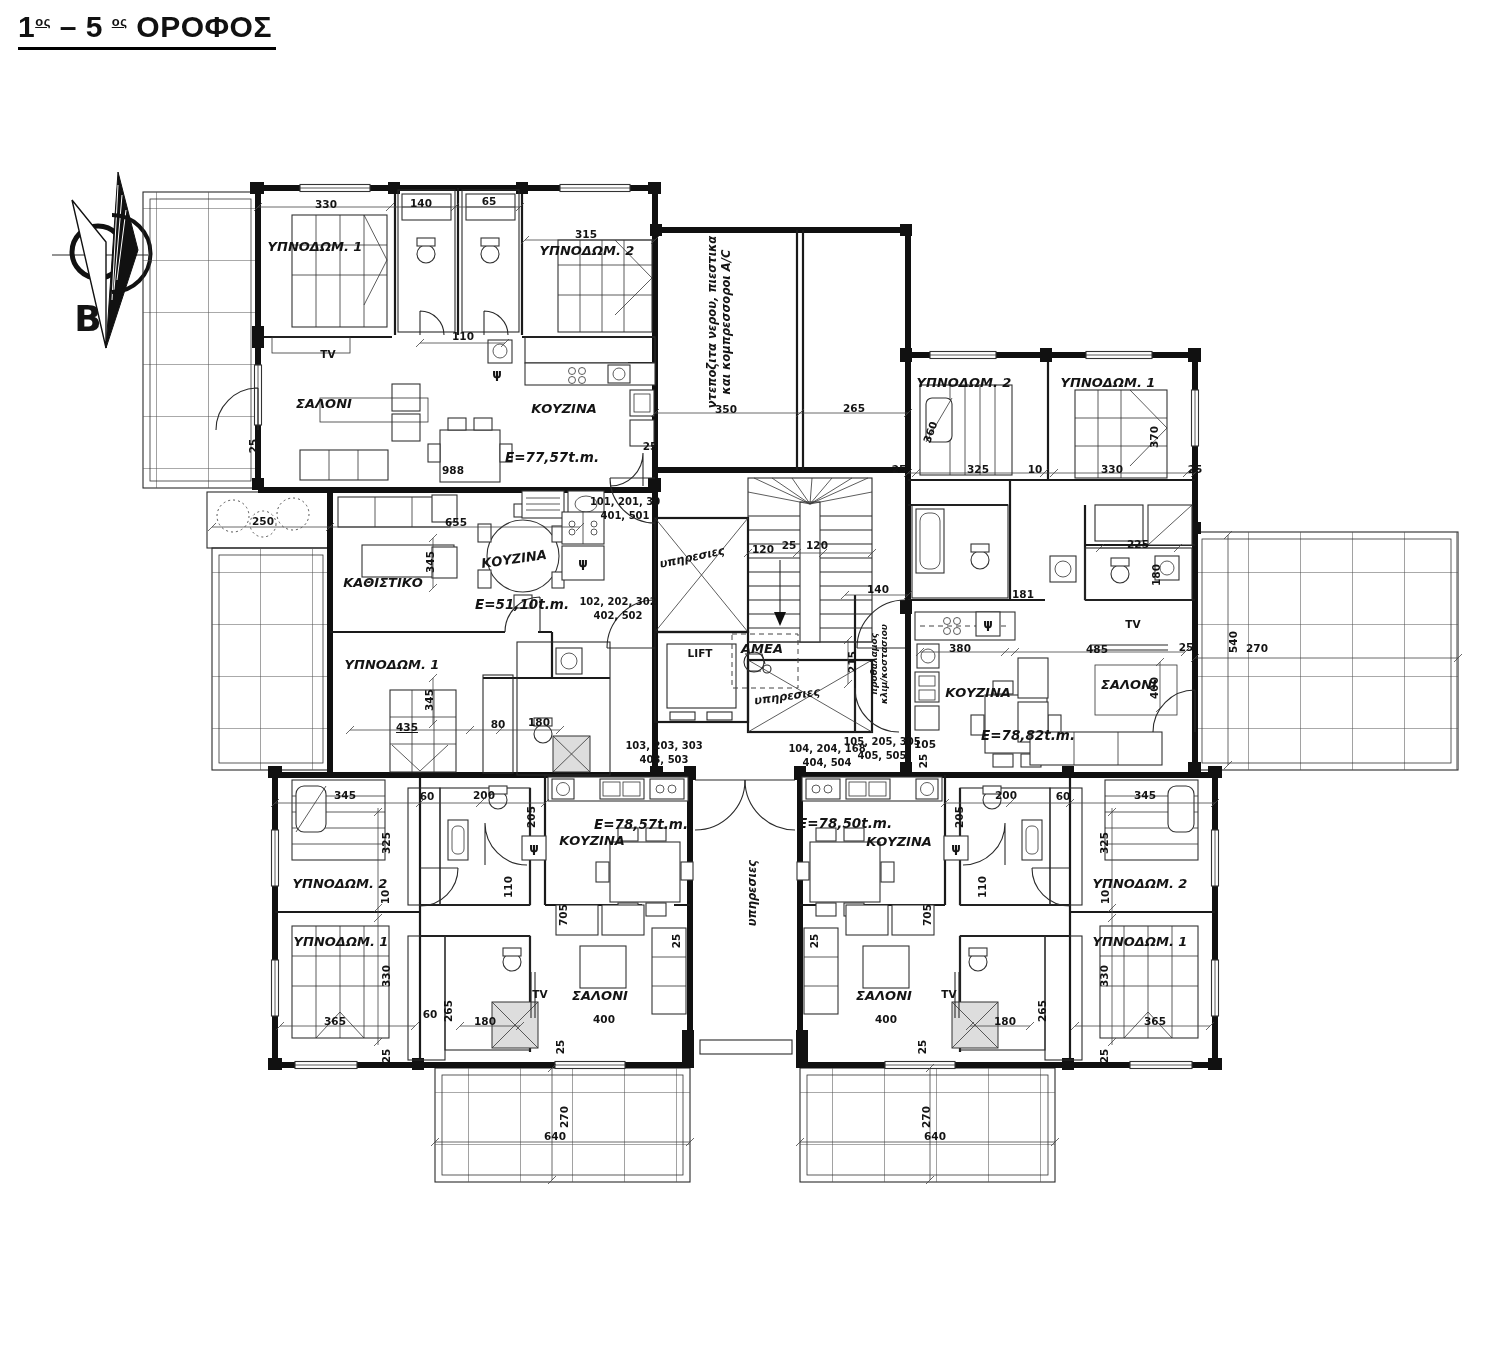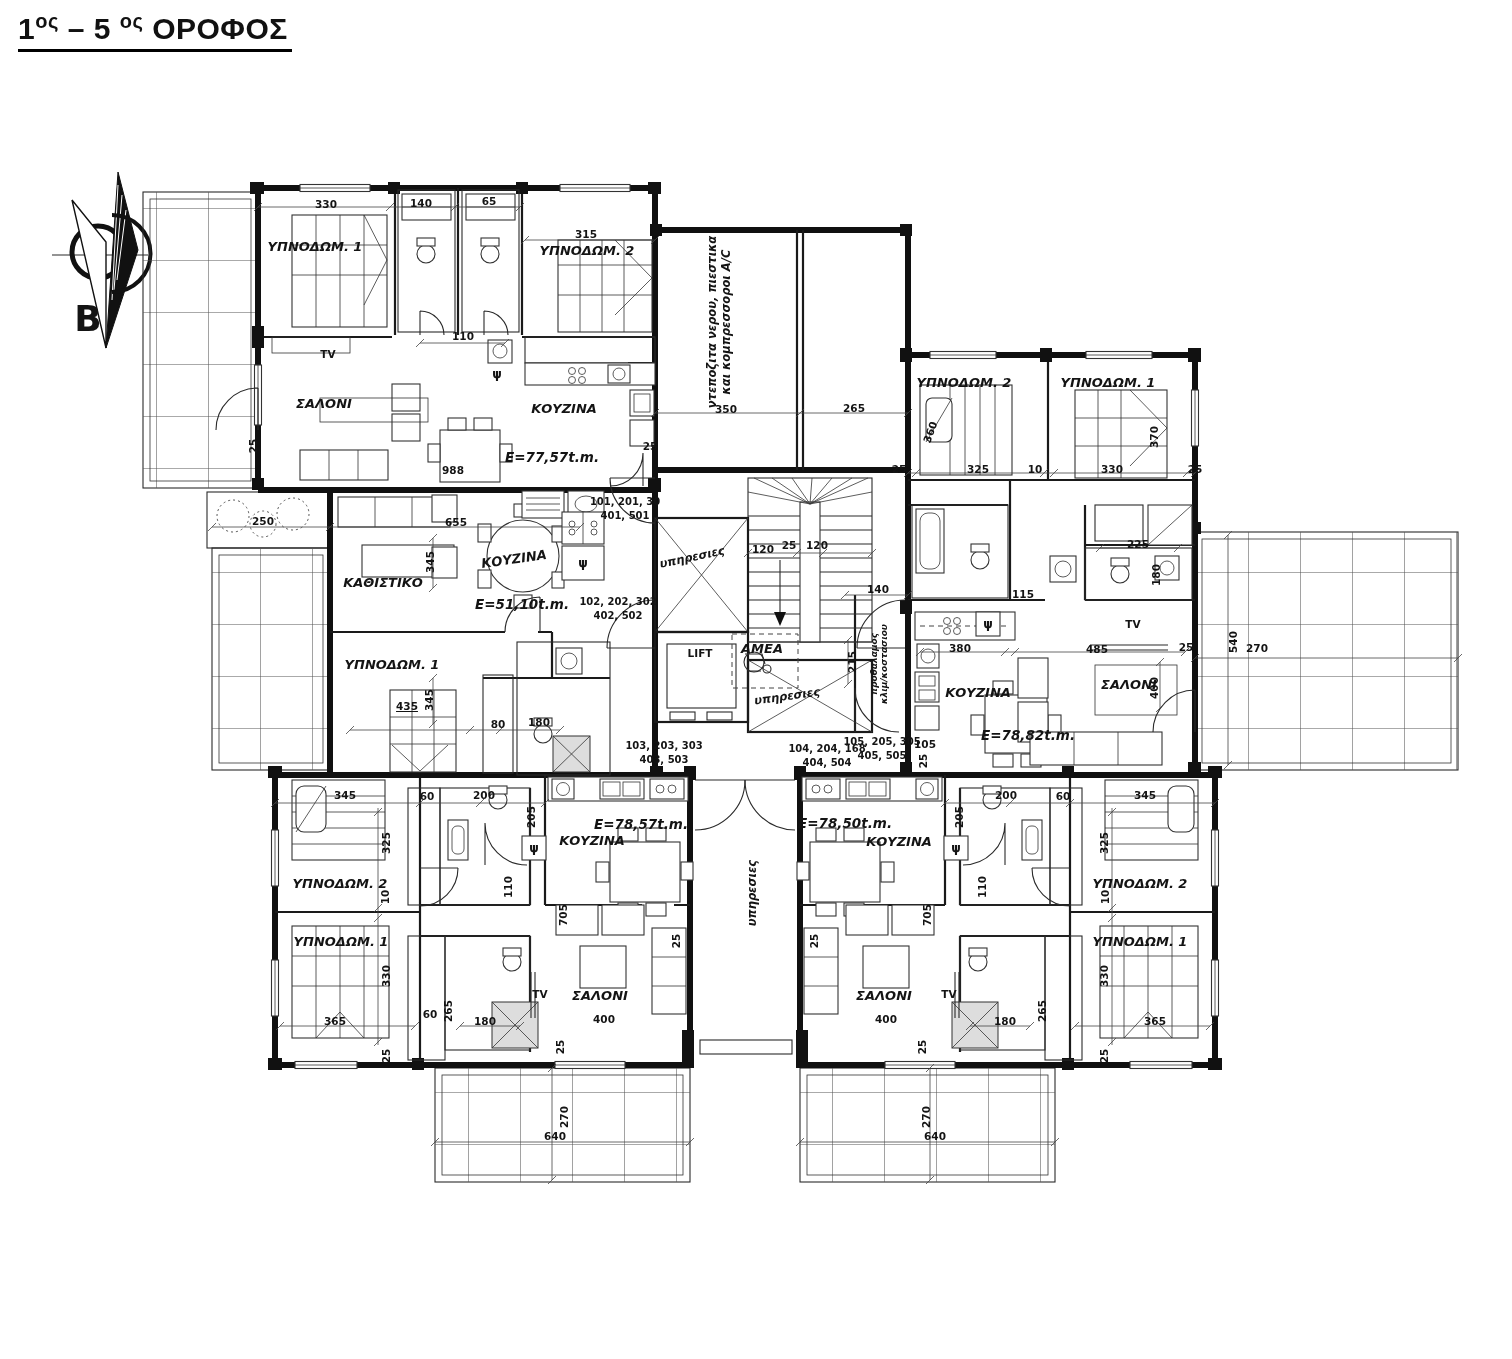--- a/index.html
+++ b/index.html
@@ -1,21 +1,21 @@
 <!DOCTYPE html>
 <html><head>
 <meta charset="utf-8">
 <style>
   html,body{margin:0;padding:0;background:#fff;}
   body{width:1512px;height:1359px;position:relative;overflow:hidden;
        font-family:"Liberation Sans",sans-serif;color:#111;}
   #title{position:absolute;left:18px;top:10px;font-weight:700;font-size:30px;
          letter-spacing:.5px;border-bottom:3.5px solid #000;padding:0 4px 3px 0;
          font-family:"Liberation Sans",sans-serif;}
-  #title sup{font-size:20px;font-weight:700;}
+  #title sup{font-size:13px;font-weight:700;text-decoration:underline;}
   #plan{position:absolute;left:0;top:0;width:1512px;height:1359px;}
   #drawing{position:absolute;left:0;top:0;}
   #labels{position:absolute;left:0;top:0;width:1512px;height:1359px;pointer-events:none;}
   .lbl{position:absolute;white-space:pre-line;text-align:center;line-height:1.25;color:#141414;}
   .room{font:italic 700 13px "DejaVu Sans",sans-serif;}
   .area{font:italic 600 13.5px "DejaVu Sans",sans-serif;}
   .dim{font:600 10.5px "DejaVu Sans",sans-serif;}
   .apt{font:600 10px "DejaVu Sans",sans-serif;line-height:1.35;}
   .vtxt{font:italic 600 11.5px "DejaVu Sans",sans-serif;}
   .tiny{font:italic 600 9px "DejaVu Sans",sans-serif;}
@@ -549,33 +549,33 @@
       <span class="lbl dim" style="left: 854px; top: 408px; transform: translate(-50%, -50%);">265</span>
       <span class="lbl dim" style="left: 263px; top: 521px; transform: translate(-50%, -50%);">250</span>
       <span class="lbl dim" style="left: 456px; top: 522px; transform: translate(-50%, -50%);">655</span>
       <span class="lbl dim" style="left: 430px; top: 562px; transform: translate(-50%, -50%) rotate(-90deg);">345</span>
       <span class="lbl dim" style="left: 763px; top: 549px; transform: translate(-50%, -50%);">120</span>
       <span class="lbl dim" style="left: 789px; top: 545px; transform: translate(-50%, -50%);">25</span>
       <span class="lbl dim" style="left: 817px; top: 545px; transform: translate(-50%, -50%);">120</span>
       <span class="lbl dim" style="left: 878px; top: 589px; transform: translate(-50%, -50%);">140</span>
       <span class="lbl dim" style="left: 852px; top: 662px; transform: translate(-50%, -50%) rotate(-90deg);">215</span>
       <span class="lbl dim" style="left: 429px; top: 700px; transform: translate(-50%, -50%) rotate(-90deg);">345</span>
-      <span class="lbl dim" style="left: 407px; top: 706px; transform: translate(-50%, -50%); text-decoration: underline;">435</span>
+      <span class="lbl dim" style="left: 407px; top: 727px; transform: translate(-50%, -50%); text-decoration: underline;">435</span>
       <span class="lbl dim" style="left: 498px; top: 724px; transform: translate(-50%, -50%);">80</span>
       <span class="lbl dim" style="left: 539px; top: 722px; transform: translate(-50%, -50%);">180</span>
       <span class="lbl dim" style="left: 930px; top: 432px; transform: translate(-50%, -50%) rotate(-70deg);">360</span>
       <span class="lbl dim" style="left: 1154px; top: 437px; transform: translate(-50%, -50%) rotate(-90deg);">370</span>
       <span class="lbl dim" style="left: 899px; top: 469px; transform: translate(-50%, -50%);">25</span>
       <span class="lbl dim" style="left: 978px; top: 469px; transform: translate(-50%, -50%);">325</span>
       <span class="lbl dim" style="left: 1035px; top: 469px; transform: translate(-50%, -50%);">10</span>
       <span class="lbl dim" style="left: 1112px; top: 469px; transform: translate(-50%, -50%);">330</span>
       <span class="lbl dim" style="left: 1195px; top: 469px; transform: translate(-50%, -50%);">25</span>
       <span class="lbl dim" style="left: 1138px; top: 544px; transform: translate(-50%, -50%);">225</span>
       <span class="lbl dim" style="left: 1156px; top: 575px; transform: translate(-50%, -50%) rotate(-90deg);">180</span>
-      <span class="lbl dim" style="left: 1023px; top: 594px; transform: translate(-50%, -50%);">115</span>
+      <span class="lbl dim" style="left: 1023px; top: 594px; transform: translate(-50%, -50%);">181</span>
       <span class="lbl dim" style="left: 960px; top: 648px; transform: translate(-50%, -50%);">380</span>
       <span class="lbl dim" style="left: 1097px; top: 649px; transform: translate(-50%, -50%);">485</span>
       <span class="lbl dim" style="left: 1186px; top: 647px; transform: translate(-50%, -50%);">25</span>
       <span class="lbl dim" style="left: 1154px; top: 688px; transform: translate(-50%, -50%) rotate(-90deg);">400</span>
       <span class="lbl dim" style="left: 925px; top: 744px; transform: translate(-50%, -50%);">105</span>
       <span class="lbl dim" style="left: 923px; top: 761px; transform: translate(-50%, -50%) rotate(-90deg);">25</span>
       <span class="lbl dim" style="left: 1233px; top: 642px; transform: translate(-50%, -50%) rotate(-90deg);">540</span>
       <span class="lbl dim" style="left: 1257px; top: 648px; transform: translate(-50%, -50%);">270</span>
       <span class="lbl dim" style="left: 345px; top: 795px; transform: translate(-50%, -50%);">345</span>
       <span class="lbl dim" style="left: 427px; top: 796px; transform: translate(-50%, -50%);">60</span>

